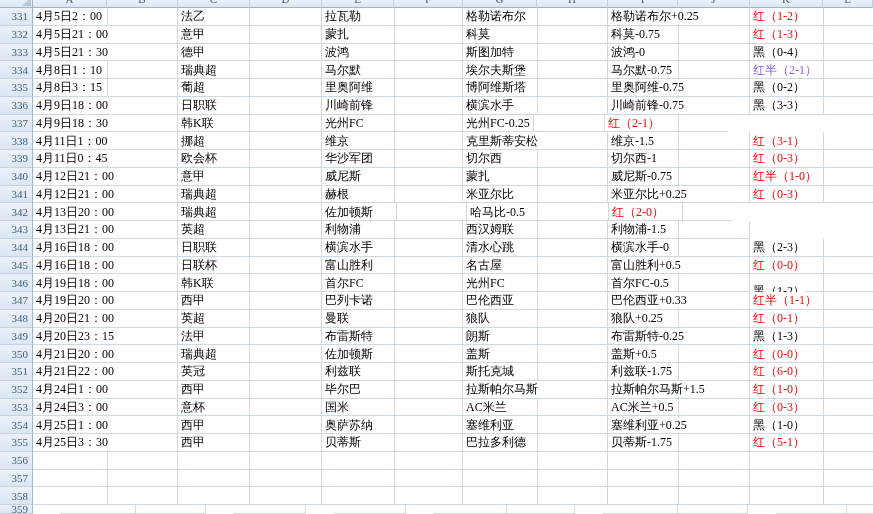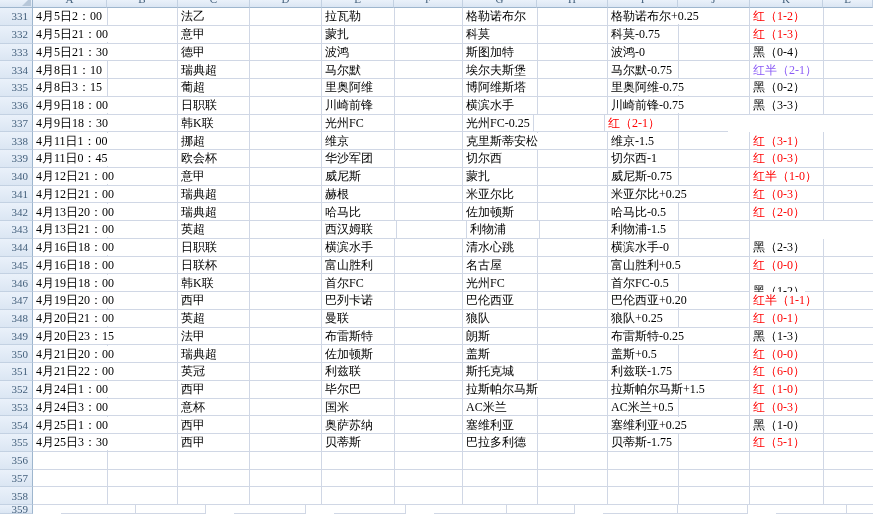--- a/index.html
+++ b/index.html
@@ -406,23 +406,20 @@
         </div>
       <div class="cell pair w-date">
           <span class="txt">4月13日20：00</span>
         </div>
       <div class="cell w-league">
           <span class="txt">瑞典超</span>
         </div>
       <div class="cell empty w-d">
           <span class="txt"></span>
         </div>
-      <div class="cell pair w-home">
-          <span class="txt">哈马比</span>
-        </div>
       <div class="cell pair w-away">
           <span class="txt">佐加顿斯</span>
         </div>
       <div class="cell pair w-handi">
           <span class="txt">哈马比-0.5</span>
         </div>
       <div class="cell pair w-result">
           <span class="txt" style="color: rgb(255, 0, 0);">红（2-0）</span>
         </div>
     </div>
@@ -432,26 +429,26 @@
         </div>
       <div class="cell pair w-date">
           <span class="txt">4月13日21：00</span>
         </div>
       <div class="cell w-league">
           <span class="txt">英超</span>
         </div>
       <div class="cell empty w-d">
           <span class="txt"></span>
         </div>
+      <div class="cell pair w-home">
+          <span class="txt">利物浦</span>
+        </div>
       <div class="cell pair w-away">
           <span class="txt">西汉姆联</span>
         </div>
-      <div class="cell pair w-home">
-          <span class="txt">利物浦</span>
-        </div>
       <div class="cell pair w-handi">
           <span class="txt">利物浦-1.5</span>
         </div>
     </div>
       <div class="row">
       <div class="rownum">
           <span class="num">344</span>
         </div>
       <div class="cell pair w-date">
           <span class="txt">4月16日18：00</span>
@@ -540,21 +537,21 @@
       <div class="cell empty w-d">
           <span class="txt"></span>
         </div>
       <div class="cell pair w-home">
           <span class="txt">巴列卡诺</span>
         </div>
       <div class="cell pair w-away">
           <span class="txt">巴伦西亚</span>
         </div>
       <div class="cell pair w-handi">
-          <span class="txt">巴伦西亚+0.20</span>
+          <span class="txt">巴伦西亚+0.33</span>
         </div>
       <div class="cell pair w-result">
           <span class="txt" style="color: rgb(255, 0, 0);">红半（1-1）</span>
         </div>
     </div>
       <div class="row">
       <div class="rownum">
           <span class="num">348</span>
         </div>
       <div class="cell pair w-date">

